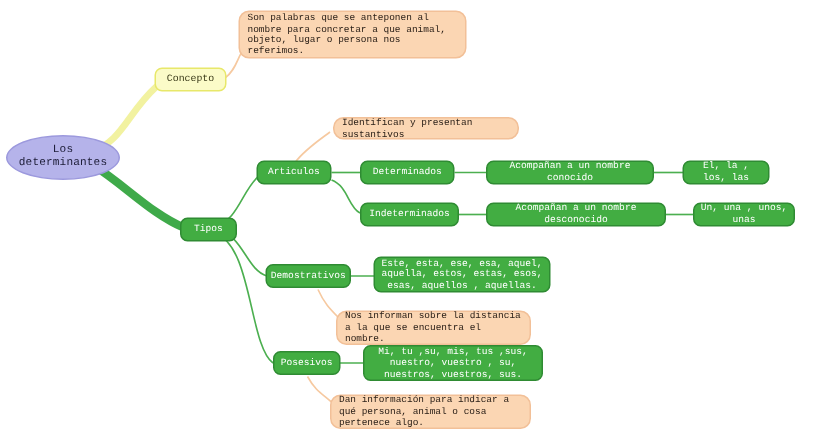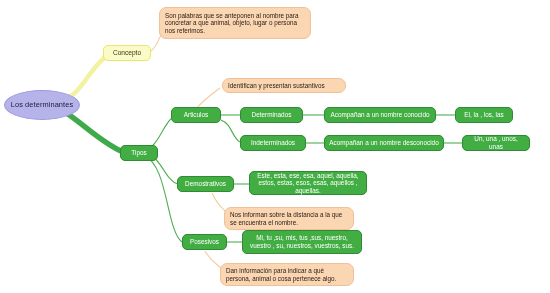--- a/index.html
+++ b/index.html
@@ -6,21 +6,21 @@
     margin: 0;
     padding: 0;
     background: #ffffff;
   }
   #canvas {
     position: relative;
     width: 550px;
     height: 293px;
     background: #ffffff;
     overflow: hidden;
-    font-family: Liberation Sans, sans-serif;
+    font-family: Liberation Mono, monospace;
   }
   #edges {
     position: absolute;
     left: 0;
     top: 0;
     width: 550px;
     height: 293px;
     pointer-events: none;
   }
   .node {

